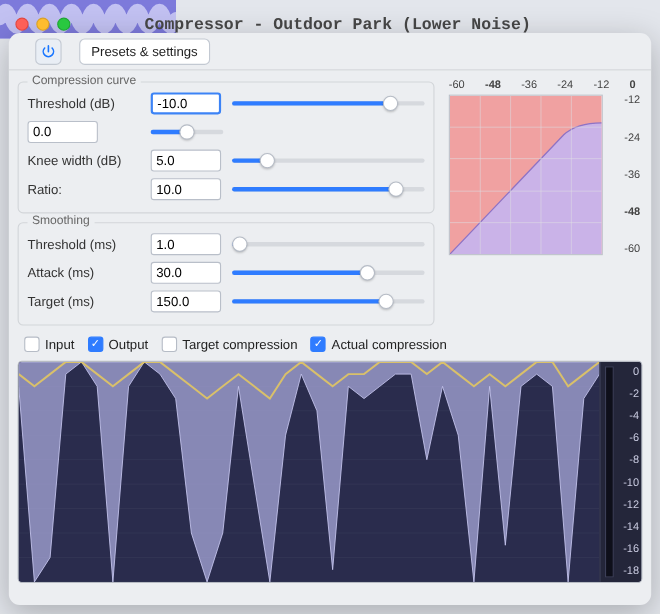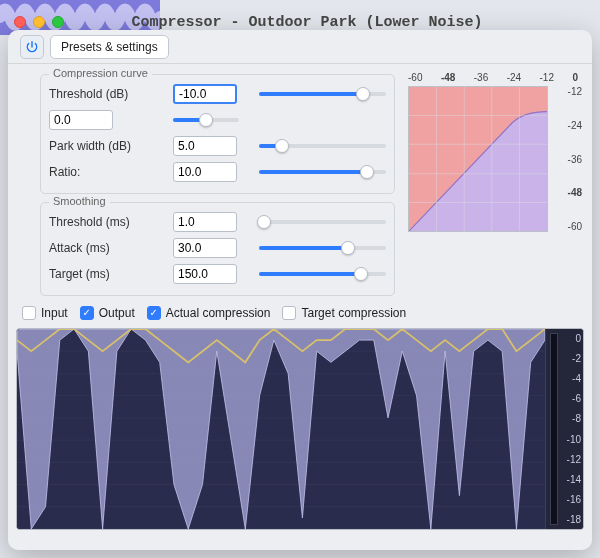--- a/index.html
+++ b/index.html
@@ -32,21 +32,21 @@
   .title { flex: 1; text-align: center; font-weight: 600; font-size: 15px; color: #444; padding-right: 50px; font-family: Liberation Mono, monospace; }
   .window {
     position: absolute; left: 8px; top: 30px; width: 584px; height: 520px;
     background: #eceef1;
     border-radius: 10px;
     box-shadow: 0 8px 30px rgba(0,0,0,0.25);
     overflow: hidden;
     z-index: 5;
   }
   .toolbar {
-    height: 34px; display: flex; align-items: center; gap: 6px; padding: 0 12px;
+    height: 34px; display: flex; align-items: center; gap: 16px; padding: 0 24px;
     border-bottom: 1px solid #d4d6da;
   }
   .power-btn {
     width: 24px; height: 24px; background: #e9eef5; border: 1px solid #c3c9d2; border-radius: 5px;
     display: flex; align-items: center; justify-content: center; color: #1976ff;
   }
   .presets-btn {
     height: 24px; background: #fff; border: 1px solid #c3c9d2; border-radius: 5px;
     padding: 0 10px; display: flex; align-items: center; font-size: 12px;
   }
@@ -59,21 +59,21 @@
     background: #eceef1;
   }
   .group-title {
     position: absolute; top: -8px; left: 8px;
     background: #eceef1; padding: 0 4px;
     font-size: 11px; color: #666;
   }
   .param-row {
     display: grid;
     grid-template-columns: 104px 66px 1fr;
-    align-items: center; gap: 20px; height: 26px;
+    align-items: center; gap: 8px; height: 26px;
   }
   .param-label { font-size: 12px; color: #333; }
   .param-input {
     height: 20px; width: 64px; background: #fff; border: 1px solid #b9bfc9;
     border-radius: 3px; font-size: 12px; padding: 0 4px;
   }
   .param-input.active { border: 2px solid #3c83f6; }
   
   .slider { position: relative; height: 20px; display: flex; align-items: center; }
   .slider .track {
@@ -94,21 +94,21 @@
   .curve-graph .axis-right {
     position: absolute; right: -4px; top: 14px; height: 146px; width: 30px;
     display: flex; flex-direction: column; justify-content: space-between; font-size: 10px; color: #444; text-align: right;
   }
   .curve-box {
     position: absolute; left: 0; top: 14px; width: 140px; height: 146px;
     border: 1px solid #bcc0c8; background: #f3f4f7;
   }
   .curve-box svg { width: 100%; height: 100%; display: block; }
   .top-area { display: flex; }
-  .params-col { width: 395px; padding-left: 24px; }
+  .params-col { width: 395px; }
   .checks-row {
     height: 26px; display: flex; align-items: center; gap: 12px; padding: 0 14px; margin-top: 4px;
   }
   .chk { display: inline-flex; align-items: center; gap: 5px; font-size: 12px; }
   .chk .box {
     width: 14px; height: 14px; border-radius: 3px; background: #fff;
     border: 1px solid #b6bcc6; display: flex; align-items: center; justify-content: center;
   }
   .chk .box.checked { background: #2f7cff; border-color: #2f7cff; }
   .chk .box.checked::after { content: "✓"; color: #fff; font-size: 10px; line-height: 1; }
@@ -181,21 +181,21 @@
         <div class="param-row">
           <input class="param-input" value="0.0" style="">
           <div class="slider">
               <div class="track"></div>
               <div class="fill" style="width: 50%;"></div>
               <div class="thumb" style="left: 50%;"></div>
             </div>
         </div>
 
         <div class="param-row">
-          <div class="param-label">Park width (dB)</div>
+          <div class="param-label">Knee width (dB)</div>
           <input class="param-input" value="5.0" style="">
           <div class="slider">
               <div class="track"></div>
               <div class="fill" style="width: 18%;"></div>
               <div class="thumb" style="left: 18%;"></div>
             </div>
         </div>
 
         <div class="param-row">
           <div class="param-label">Ratio:</div>
@@ -283,26 +283,26 @@
   <div class="checks-row">
     <label class="chk">
         <span class="box"></span>
         <span>Input</span>
       </label>
     <label class="chk">
         <span class="box checked"></span>
         <span>Output</span>
       </label>
     <label class="chk">
+        <span class="box"></span>
+        <span>Target compression</span>
+      </label>
+    <label class="chk">
         <span class="box checked"></span>
         <span>Actual compression</span>
-      </label>
-    <label class="chk">
-        <span class="box"></span>
-        <span>Target compression</span>
       </label>
   </div>
 
   <div class="meter-panel">
     <div class="meter-graph">
       <svg viewBox="0 0 540 202" preserveAspectRatio="none" id="meter-svg">
           <rect width="540" height="202" fill="#2a2c4d"></rect>
           <line x1="0" y1="22.444444444444443" x2="540" y2="22.444444444444443" stroke="#3a3d5c" stroke-width="0.5"></line>
           <line x1="0" y1="44.888888888888886" x2="540" y2="44.888888888888886" stroke="#3a3d5c" stroke-width="0.5"></line>
           <line x1="0" y1="67.33333333333333" x2="540" y2="67.33333333333333" stroke="#3a3d5c" stroke-width="0.5"></line>

